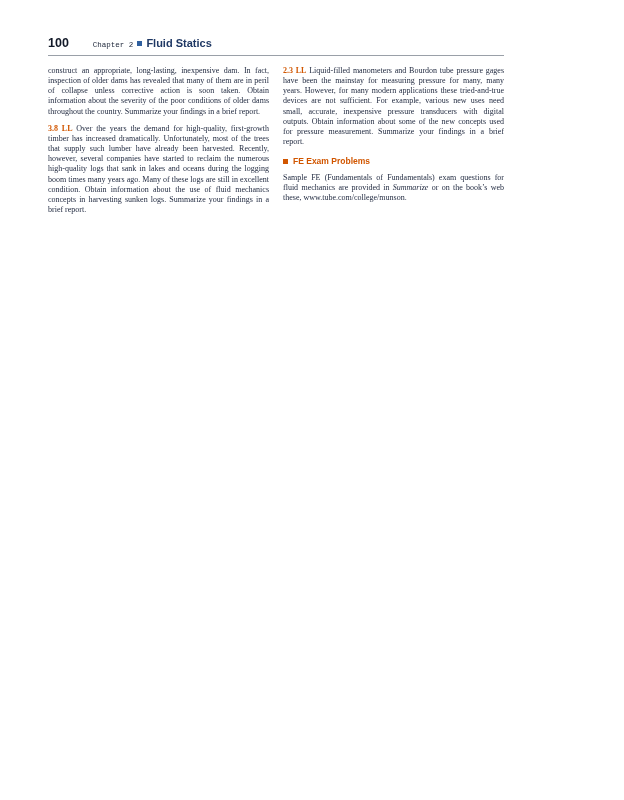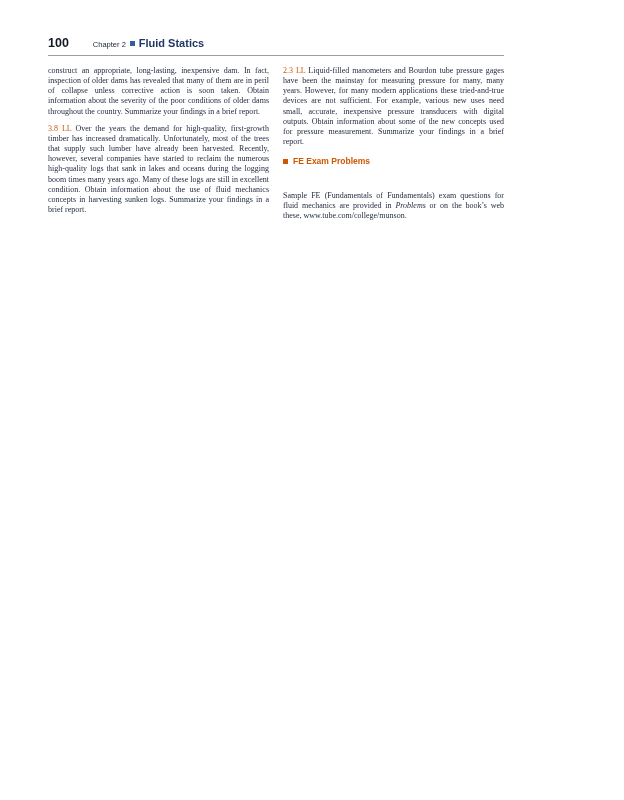--- a/index.html
+++ b/index.html
@@ -25,21 +25,21 @@
       display: flex;
       align-items: baseline;
     }
     .page-number {
       font-family: "Liberation Sans", sans-serif;
       font-weight: bold;
       font-size: 12.5px;
       color: #111827;
     }
     .chapter-label {
-      font-family: Liberation Sans, sans-serif;
+      font-family: Liberation Mono, monospace;
       font-size: 7.5px;
       color: #1b2437;
       margin-left: 24px;
       text-align: center;
     }
     .sq {
       display: inline-block;
       width: 5px;
       height: 5px;
       flex: none;
@@ -65,32 +65,32 @@
       flex: 1 1 0;
       font-size: 8px;
       line-height: 1.27;
       text-align: justify;
       hyphens: auto;
       -webkit-hyphens: auto;
     }
     .para { margin: 0 0 7px 0; }
     .problem-label {
       color: #d15600;
-      font-weight: normal;
+      font-weight: bold;
       margin-right: 0;
       white-space: nowrap;
     }
     .fe-heading {
       display: flex;
       align-items: center;
       font-family: "Liberation Sans", sans-serif;
       font-weight: bold;
       font-size: 8.5px;
       color: #d15600;
-      margin: 9px 0 24px 0;
+      margin: 9px 0 6px 0;
     }
     .italic { font-style: italic; }
     .url { color: #232c42; text-decoration: none; cursor: pointer; }
   </style>
 </head>
 <body>
 
 <div class="page">
 
   <div class="page-header">
@@ -118,18 +118,18 @@
       <p class="para">
         <span class="problem-label">2.3 LL</span>
         <span>Liquid-filled manometers and Bourdon tube pressure gages have been the mainstay for measuring pressure for many, many years. However, for many modern applications these tried-and-true devices are not sufficient. For example, various new uses need small, accurate, inexpensive pressure transducers with digital outputs. Obtain information about some of the new concepts used for pressure measurement. Summarize your findings in a brief report.</span>
       </p>
 
       <div class="fe-heading">
         <span class="sq sq-orange"></span>
         <span>FE Exam Problems</span>
       </div>
 
-      <p class="para"><span>Sample FE (Fundamentals of Fundamentals) exam questions for fluid mechanics are provided in </span><span class="italic">Problems</span><span> or on the book’s web these, </span><span class="url">www.tube.com/college/munson.</span></p>
+      <p class="para"><span>Sample FE (Fundamentals of Fundamentals) exam questions for fluid mechanics are provided in </span><span class="italic">Summarize</span><span> or on the book’s web these, </span><span class="url">www.tube.com/college/munson.</span></p>
     </div>
 
   </div>
 
 </div>
 
 </body></html>

